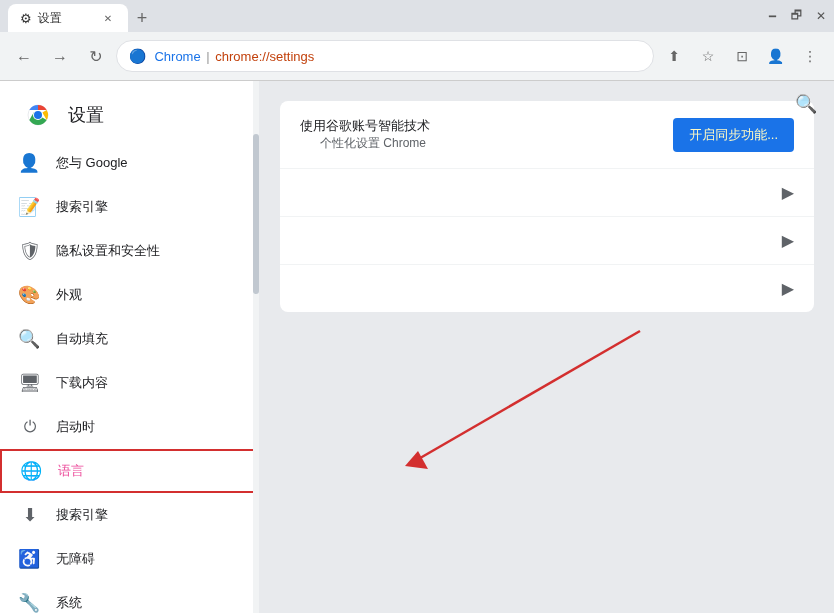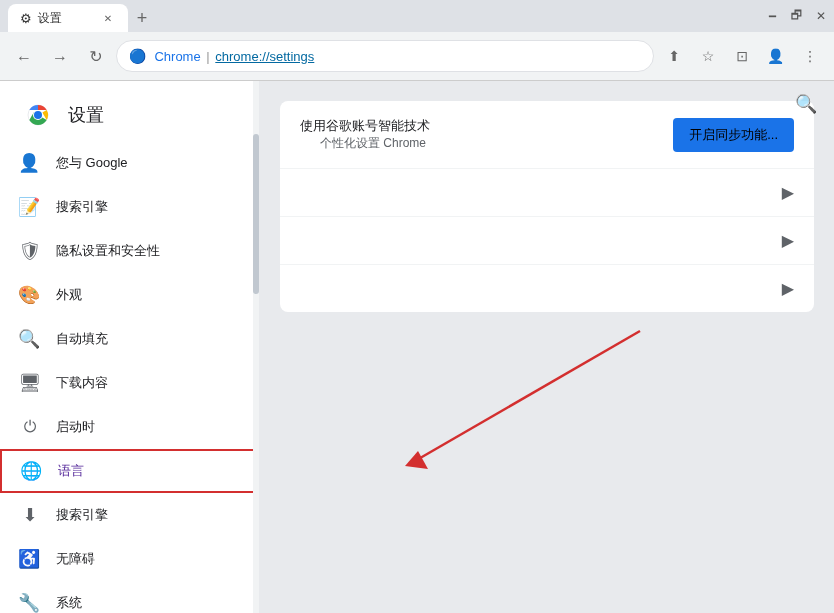--- a/index.html
+++ b/index.html
@@ -125,22 +125,21 @@
       color: #1a73e8;
       font-weight: 500;
     }
 
     .url-separator {
       color: #999;
       margin: 0 2px;
     }
 
     .url-path {
-      color: #0369a1;
-      text-decoration: underline;
+      color: #c2410c;
     }
 
     .toolbar-right {
       display: flex;
       align-items: center;
       gap: 2px;
     }
 
     .toolbar-btn {
       width: 32px;
@@ -282,21 +281,21 @@
     }
 
     .sync-subtitle {
       font-size: 12px;
       color: #5f6368;
       margin-left: 20px;
     }
 
     .sync-btn {
       background: #1a73e8;
-      color: #000000;
+      color: #fef9c3;
       border: none;
       border-radius: 4px;
       padding: 8px 16px;
       font-size: 13px;
       cursor: pointer;
       white-space: nowrap;
     }
 
     .content-row {
       display: flex;
@@ -420,21 +419,21 @@
       <span class="nav-label">下载内容</span>
     </div>
 
     <div class="nav-item">
       <span class="nav-icon" style="font-size:16px;">⏻</span>
       <span class="nav-label">启动时</span>
     </div>
 
     <div class="nav-item highlighted" style="border:2px solid #d32f2f; background:#fff; position:relative;">
       <span class="nav-icon">🌐</span>
-      <span class="nav-label" style="color:#4c1d95;font-weight:500;">语言</span>
+      <span class="nav-label" style="color:#ec4899;font-weight:500;">语言</span>
     </div>
 
     <div class="nav-item">
       <span class="nav-icon">⬇</span>
       <span class="nav-label">搜索引擎</span>
     </div>
 
     <div class="nav-item">
       <span class="nav-icon">♿</span>
       <span class="nav-label">无障碍</span>

